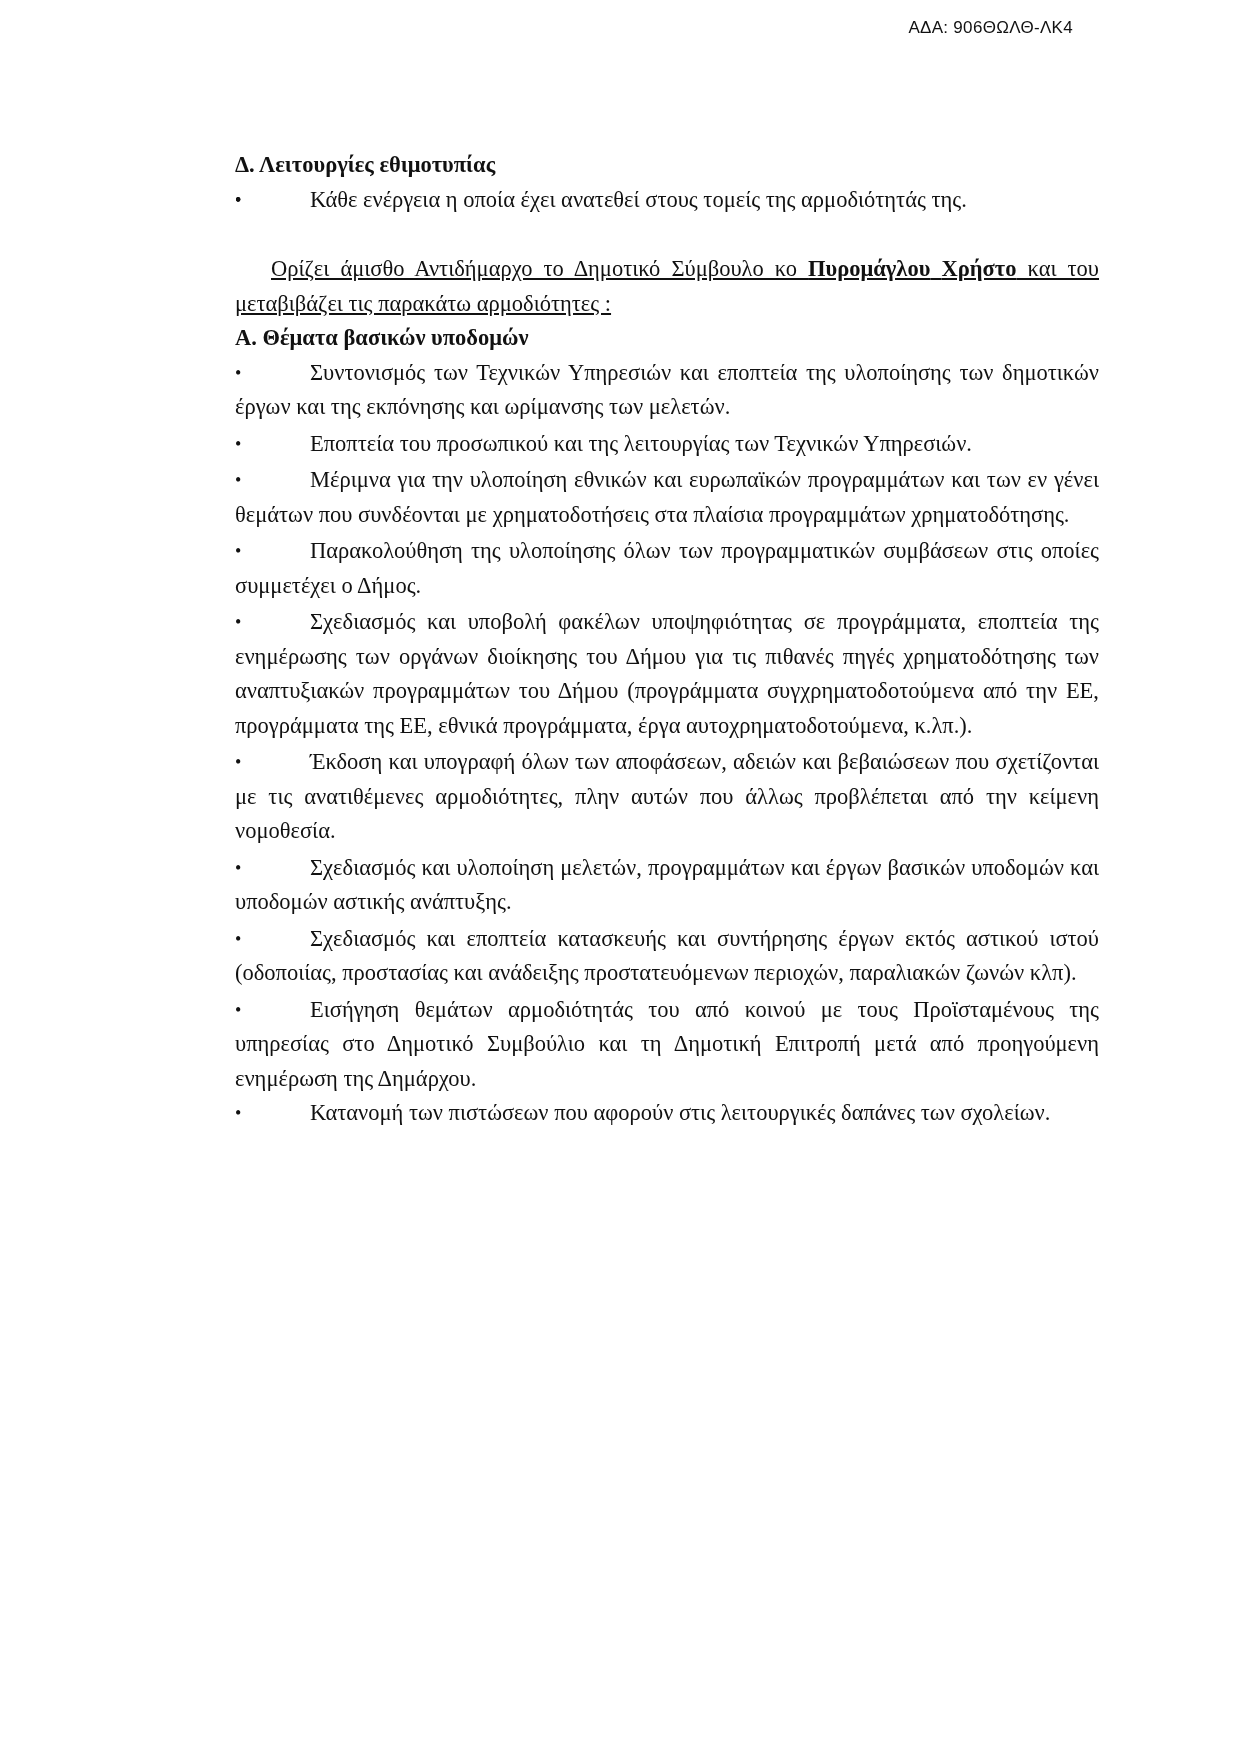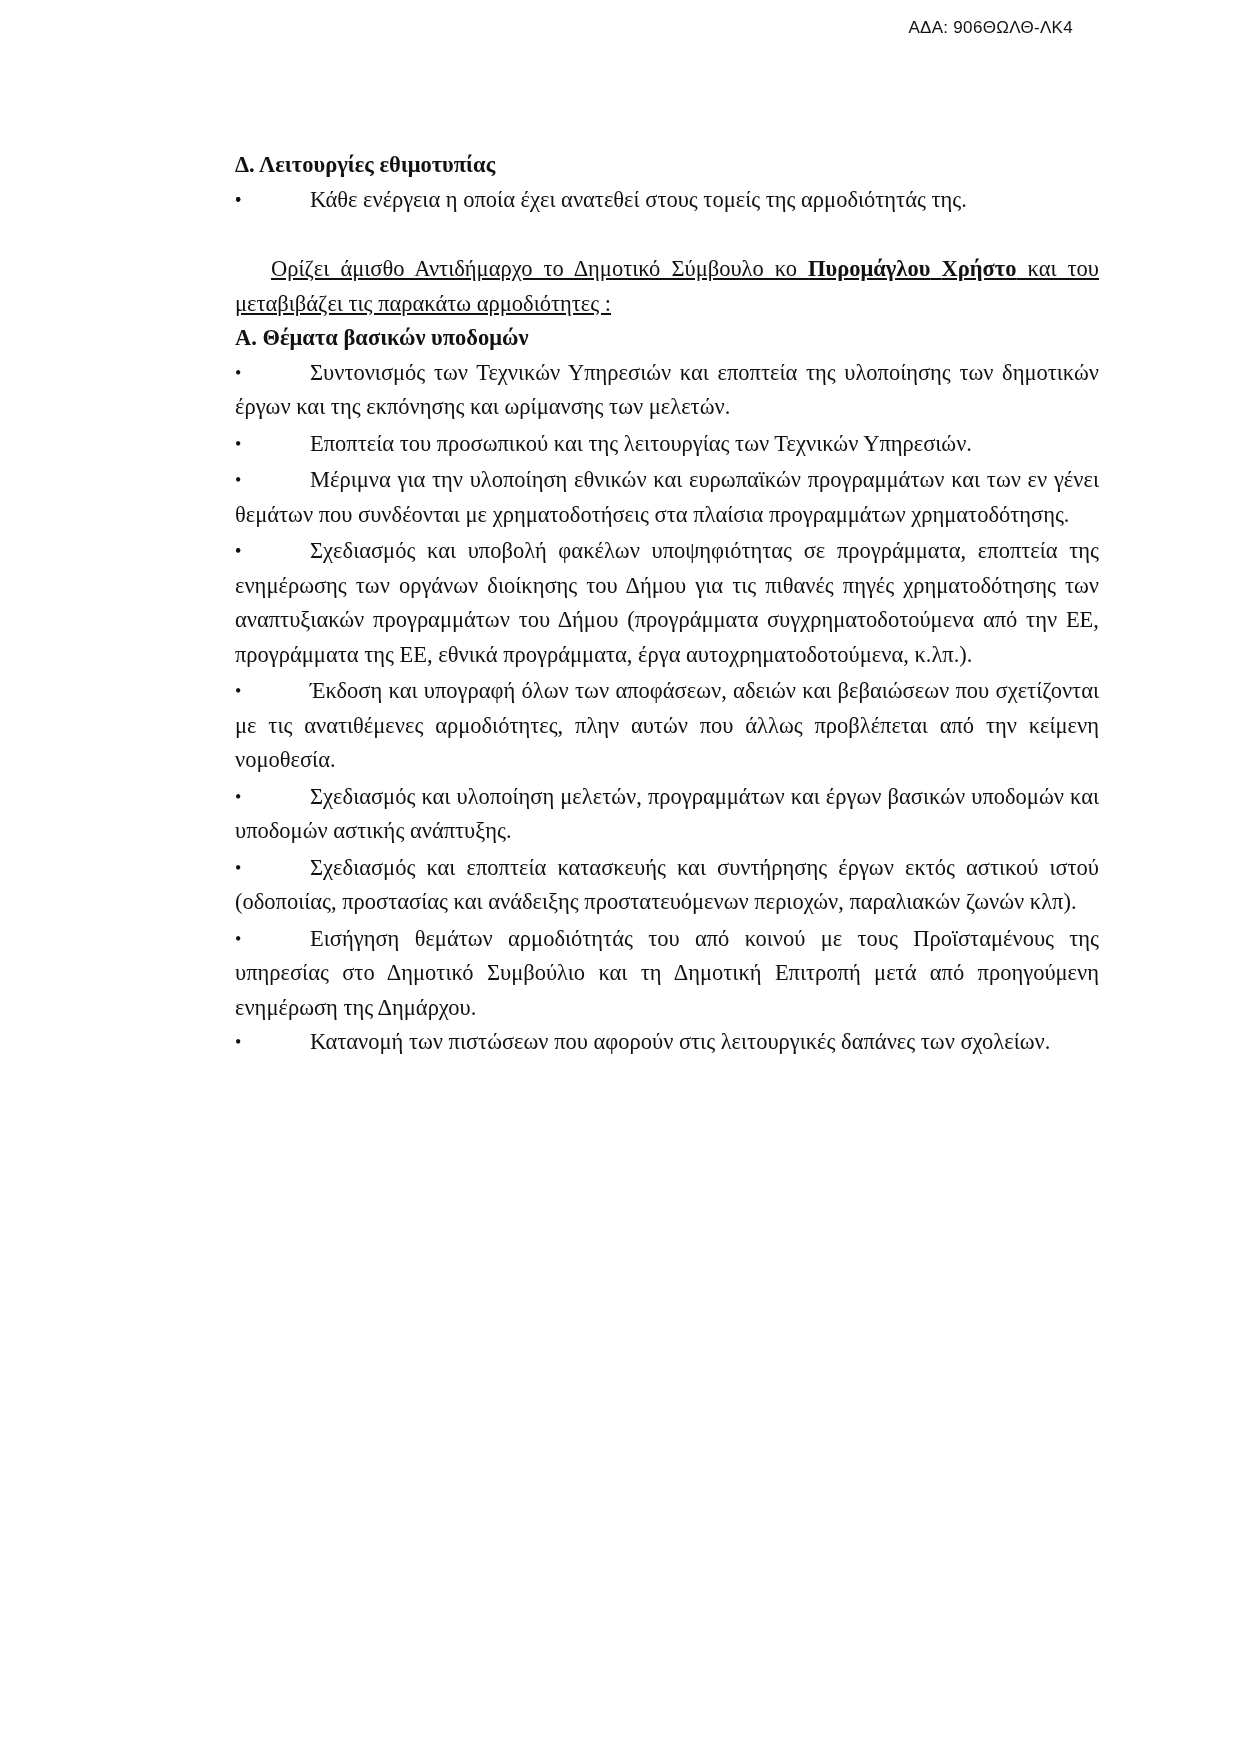--- a/index.html
+++ b/index.html
@@ -38,21 +38,21 @@
   <p class="bullet"><span class="dot">•</span><span>Κάθε ενέργεια η οποία έχει ανατεθεί στους τομείς της αρμοδιότητάς της.</span></p>
 
   <div class="spacer"></div>
 
   <p class="p indent"><span>Ορίζει άμισθο Αντιδήμαρχο το Δημοτικό Σύμβουλο  κο </span><b>Πυρομάγλου</b> <b>Χρήστο</b><span> και του μεταβιβάζει τις  παρακάτω αρμοδιότητες  :</span></p>
 
   <p class="h">Α. Θέματα βασικών υποδομών</p>
   <p class="bullet"><span class="dot">•</span><span>Συντονισμός των Τεχνικών Υπηρεσιών και εποπτεία της υλοποίησης των δημοτικών έργων και της εκπόνησης και ωρίμανσης των μελετών.</span></p>
   <p class="bullet gap"><span class="dot">•</span><span>Εποπτεία του προσωπικού και της λειτουργίας των Τεχνικών Υπηρεσιών.</span></p>
   <p class="bullet gap"><span class="dot">•</span><span>Μέριμνα για την υλοποίηση εθνικών και ευρωπαϊκών προγραμμάτων και των εν γένει θεμάτων που συνδέονται με χρηματοδοτήσεις στα πλαίσια προγραμμάτων χρηματοδότησης.</span></p>
-  <p class="bullet gap"><span class="dot">•</span></p>
+  <p class="bullet gap"><span class="dot">•</span><span>Παρακολούθηση της υλοποίησης όλων των προγραμματικών συμβάσεων στις οποίες συμμετέχει ο Δήμος.</span></p>
   <p class="bullet gap"><span class="dot">•</span><span>Σχεδιασμός και υποβολή φακέλων υποψηφιότητας σε προγράμματα, εποπτεία της ενημέρωσης των οργάνων διοίκησης του Δήμου για τις πιθανές πηγές χρηματοδότησης των αναπτυξιακών προγραμμάτων του Δήμου (προγράμματα συγχρηματοδοτούμενα από την ΕΕ, προγράμματα της ΕΕ, εθνικά προγράμματα, έργα αυτοχρηματοδοτούμενα, κ.λπ.).</span></p>
   <p class="bullet gap"><span class="dot">•</span><span>Έκδοση και υπογραφή   όλων των αποφάσεων, αδειών και βεβαιώσεων που σχετίζονται με τις ανατιθέμενες αρμοδιότητες, πλην αυτών που άλλως προβλέπεται από την κείμενη νομοθεσία.</span></p>
   <p class="bullet gap"><span class="dot">•</span><span>Σχεδιασμός και υλοποίηση μελετών, προγραμμάτων και  έργων βασικών υποδομών και υποδομών  αστικής ανάπτυξης.</span></p>
   <p class="bullet gap"><span class="dot">•</span><span>Σχεδιασμός και εποπτεία κατασκευής και συντήρησης έργων εκτός αστικού ιστού (οδοποιίας, προστασίας και ανάδειξης προστατευόμενων περιοχών, παραλιακών ζωνών κλπ).</span></p>
   <p class="bullet gap"><span class="dot">•</span><span>Εισήγηση θεμάτων αρμοδιότητάς του από κοινού με τους Προϊσταμένους της υπηρεσίας  στο Δημοτικό Συμβούλιο και τη Δημοτική Επιτροπή  μετά από προηγούμενη ενημέρωση της Δημάρχου.</span></p>
 
   <p class="bullet"><span class="dot">•</span><span>Κατανομή των πιστώσεων που αφορούν στις λειτουργικές δαπάνες των σχολείων.</span></p>
 
 </div>
 

